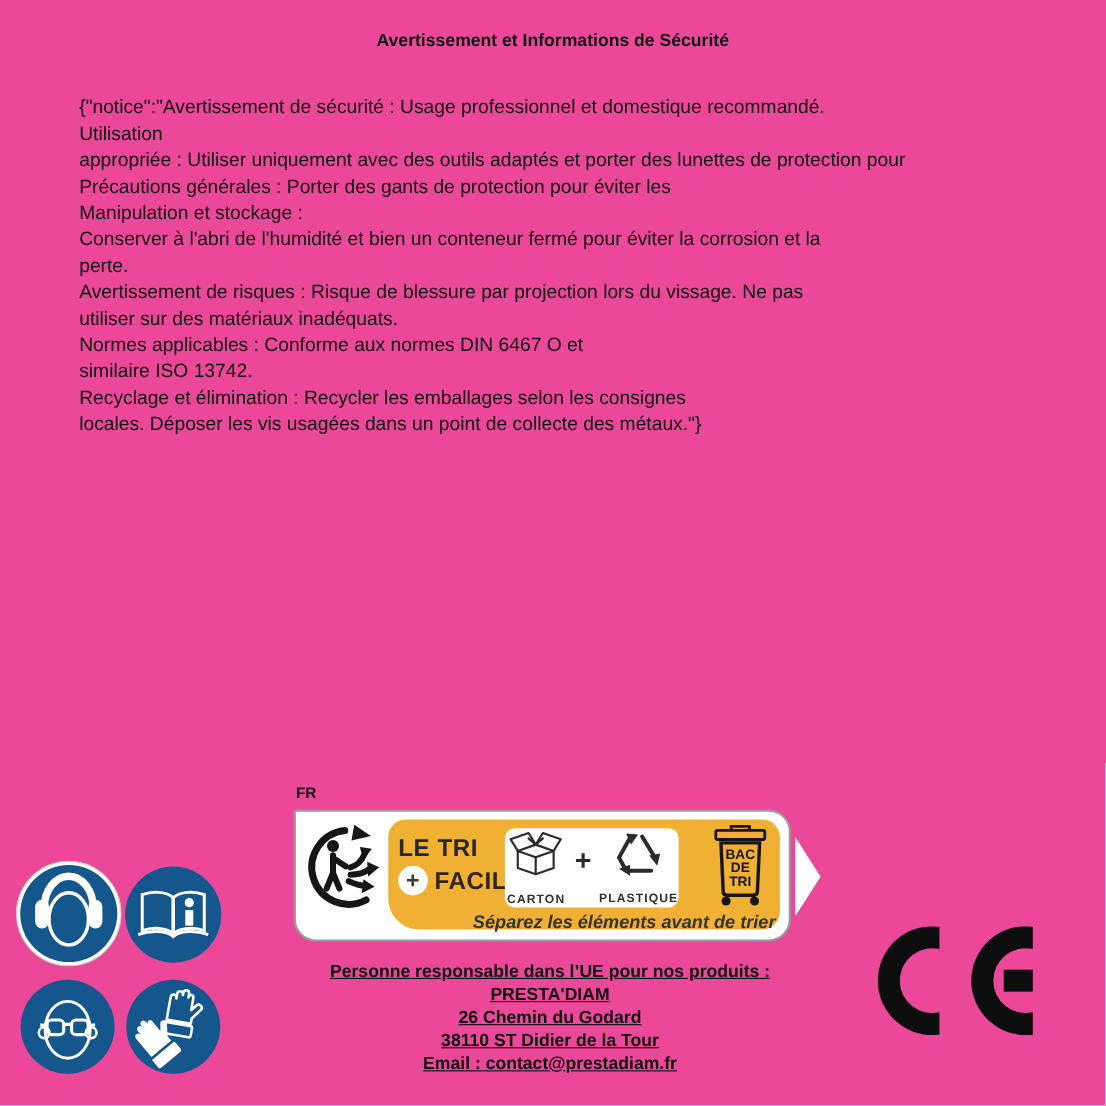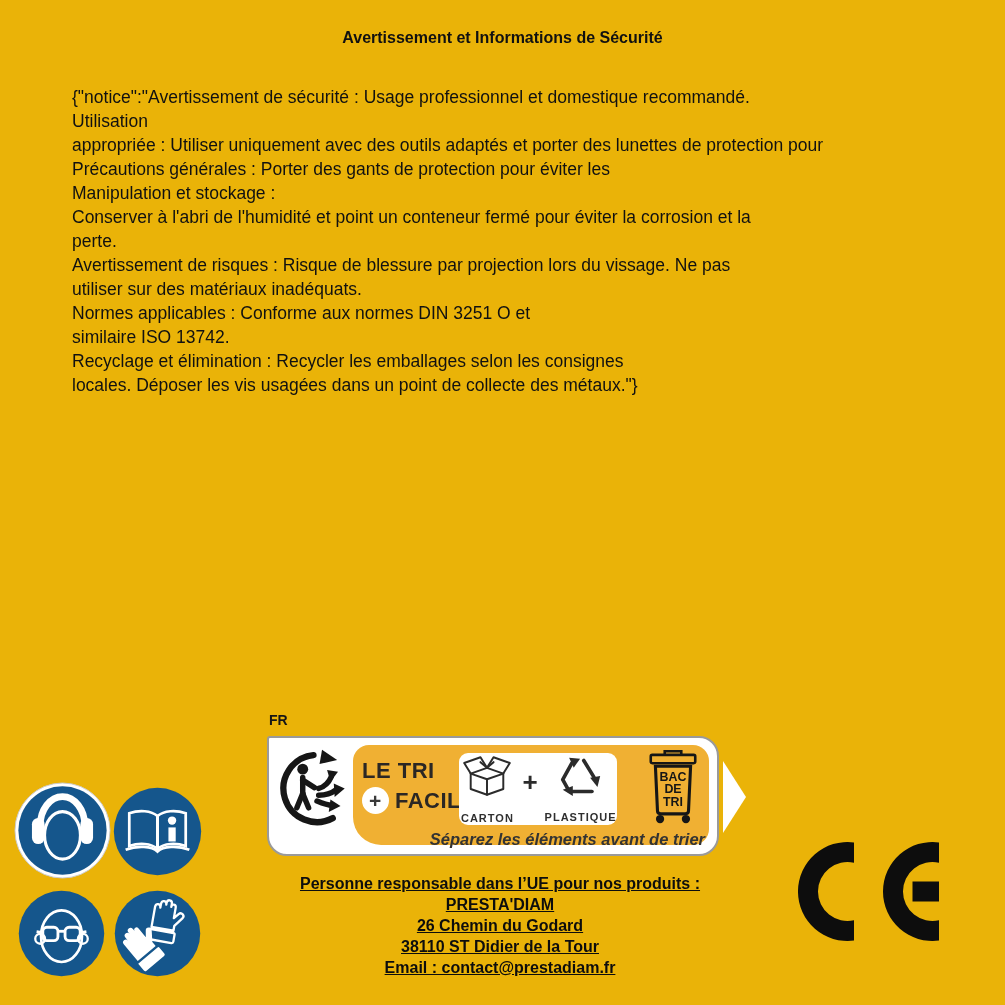--- a/index.html
+++ b/index.html
@@ -1,16 +1,16 @@
 <!DOCTYPE html>
 <html style="--yellow: #F0B033; --tridark: #2B2724; --mblue: #15568C;"><head>
 <meta charset="utf-8">
 <style>
   html,body{margin:0;padding:0;background:#fff;}
-  .page{position:relative;width:1005px;height:1005px;background:#eab308;overflow:hidden;
+  .page{position:relative;width:1005px;height:1005px;background:#ec4899;overflow:hidden;
         font-family:"Liberation Sans","DejaVu Sans",sans-serif;color:#111;}
   .title{position:absolute;top:29px;left:0;width:1005px;text-align:center;
          font-size:16px;font-weight:700;margin:0;}
   .notice{position:absolute;left:72px;top:85px;width:880px;font-size:17.5px;line-height:24px;
           color:#111;white-space:nowrap;}
   .fr-label{position:absolute;left:269px;top:712px;font-size:14px;font-weight:700;color:#161616;}
   
   .banner{position:absolute;left:267px;top:736px;width:448px;height:116px;background:#fff;
           border:2px solid #9a9a9a;border-radius:3px 20px 20px 20px;}
   .triman-logo{position:absolute;left:6px;top:5px;}
@@ -45,25 +45,25 @@
 <div class="page">
 
   <h1 class="title">Avertissement et Informations de Sécurité</h1>
 
   <div class="notice">
     <div>{"notice":"Avertissement de sécurité : Usage professionnel et domestique recommandé.</div>
     <div>Utilisation</div>
     <div>appropriée : Utiliser uniquement avec des outils adaptés et porter des lunettes de protection pour</div>
     <div>Précautions générales : Porter des gants de protection pour éviter les</div>
     <div>Manipulation et stockage :</div>
-    <div>Conserver à l'abri de l'humidité et point un conteneur fermé pour éviter la corrosion et la</div>
+    <div>Conserver à l'abri de l'humidité et bien un conteneur fermé pour éviter la corrosion et la</div>
     <div>perte.</div>
     <div>Avertissement de risques : Risque de blessure par projection lors du vissage. Ne pas</div>
     <div>utiliser sur des matériaux inadéquats.</div>
-    <div>Normes applicables : Conforme aux normes DIN 3251 O et</div>
+    <div>Normes applicables : Conforme aux normes DIN 6467 O et</div>
     <div>similaire ISO 13742.</div>
     <div>Recyclage et élimination : Recycler les emballages selon les consignes</div>
     <div>locales. Déposer les vis usagées dans un point de collecte des métaux."}</div>
   </div>
 
   <div class="fr-label">FR</div>
 
   <div class="banner">
 
     <svg class="triman-logo" width="84" height="96" viewBox="0 0 100 110">

